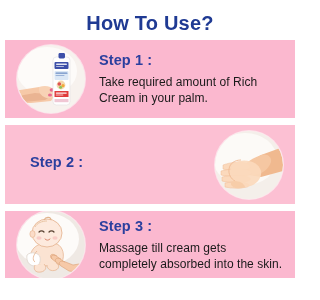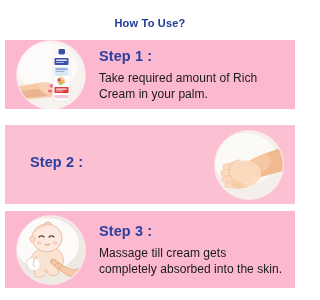--- a/index.html
+++ b/index.html
@@ -16,41 +16,41 @@
   .page {
     position: relative;
     width: 300px;
     height: 300px;
     background: #ffffff;
     box-sizing: border-box;
   }
   .title {
     text-align: center;
     color: #1f3a93;
-    font-size: 11px;
+    font-size: 20px;
     font-weight: bold;
     letter-spacing: 0.2px;
     padding-top: 13px;
     padding-bottom: 0;
     margin: 0;
     line-height: 20px;
   }
   .panel {
     position: absolute;
     left: 5px;
     width: 290px;
     background: #fbb8cf;
     box-sizing: border-box;
     display: flex;
     align-items: center;
     overflow: hidden;
   }
-  .panel-1 { top: 40px;  height: 69px; justify-content: flex-end; }
+  .panel-1 { top: 40px;  height: 78px; justify-content: flex-end; }
   .panel-2 { top: 125px; height: 79px; }
-  .panel-3 { top: 211px; height: 77px; }
+  .panel-3 { top: 211px; height: 67px; }
 
   .panel-2 { background: #fcc0d3; }
 
   .media {
     flex: 0 0 auto;
     width: 72px;
     height: 72px;
     display: flex;
     align-items: center;
     justify-content: center;

